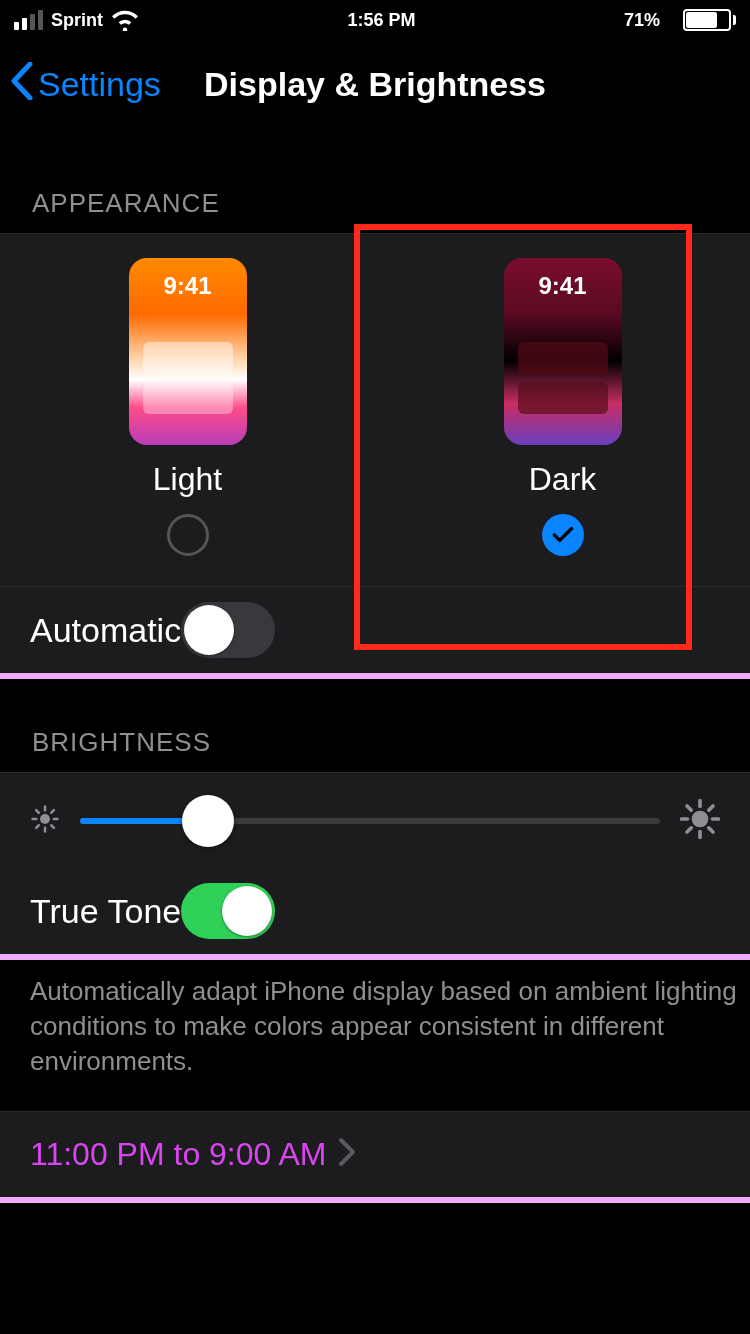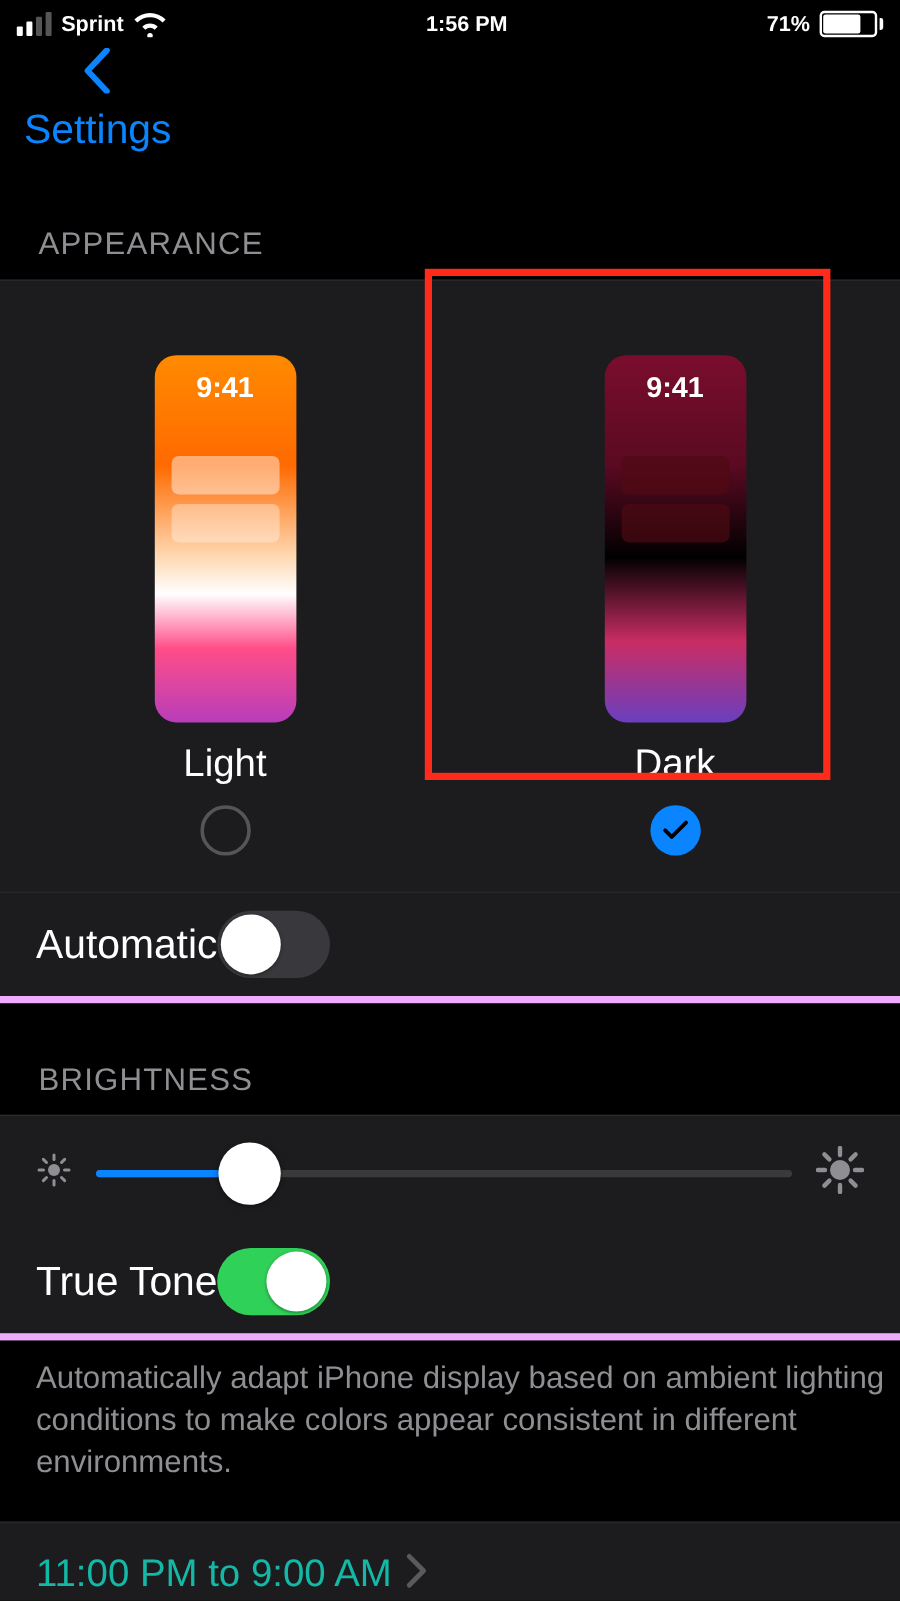--- a/index.html
+++ b/index.html
@@ -15,21 +15,21 @@
   .status-bar {
     height: 40px;
     display: flex;
     align-items: center;
     justify-content: space-between;
     padding: 0 14px;
     font-size: 18px;
     font-weight: 600;
   }
   .status-left { display: flex; align-items: center; gap: 8px; }
-  .status-right { display: flex; align-items: center; gap: 8px; }
+  .status-right { display: flex; align-items: center; gap: 23px; }
   .signal-bars { display: flex; align-items: flex-end; gap: 3px; }
   .signal-bars span { width: 5px; background:#fff; border-radius:1px; }
   .signal-bars span:nth-child(1){height:8px;}
   .signal-bars span:nth-child(2){height:12px;}
   .signal-bars span:nth-child(3){height:16px;background:#555;}
   .signal-bars span:nth-child(4){height:20px;background:#555;}
   .wifi-icon, .battery-icon { display:inline-flex; }
   .battery { display:flex; align-items:center; }
   .battery-body { width:48px; height:22px; border:2px solid #fff; border-radius:4px; position:relative; }
   .battery-fill { position:absolute; left:1px; top:1px; bottom:1px; width:71%; background:#fff; border-radius:2px;}
@@ -38,23 +38,22 @@
   .nav-bar {
     height: 88px;
     display:flex;
     align-items:center;
     position:relative;
   }
   .back-btn {
     display:flex; align-items:center;
     color:#0a84ff;
     font-size:34px;
-    padding-left:20px;
+    padding-left:10px;
     gap:4px;
-    flex-direction:column;
   }
   .back-chevron { font-size:42px; font-weight:400; line-height:1;}
   .nav-title {
     position:absolute;
     left:50%; transform:translateX(-50%);
     font-size:34px;
     font-weight:600;
   }
   
   .section-header {
@@ -84,25 +83,24 @@
   .highlight-box {
     position:absolute;
     border:6px solid #ff2a1a;
     pointer-events:none;
     top:-10px;
     left:354px;
     width:338px;
     height:426px;
   }
   .phone-preview {
-    width:118px; height:306px;
+    width:118px; height:187px;
     border-radius:18px;
     position:relative;
     overflow:hidden;
-    margin-top:38px;
   }
   .phone-light {
     background: linear-gradient(180deg,#ff8a00 0%,#ff6a00 30%,#ffd9b3 55%,#fff 65%,#ff4d88 80%,#b83dba 100%);
   }
   .phone-dark {
     background: linear-gradient(180deg,#7a0d2e 0%,#5a0a22 30%,#000 55%,#c92d63 78%,#6a3fbf 100%);
   }
   .phone-time {
     position:absolute; top:14px; left:0; right:0;
     text-align:center; font-size:24px; font-weight:600; color:#fff;
@@ -173,21 +171,21 @@
   }
   
   .footer-text {
     color:#8e8e93;
     font-size:26px;
     line-height:1.35;
     padding:14px 12px 32px 30px;
     background:transparent;
   }
   .row .detail {
-    color:#14b8a6; font-size:32px;
+    color:#d946ef; font-size:32px;
     display:flex; align-items:center; gap:12px;
   }
   .chevron-right { color:#5a5a5e; font-size:36px; }
 </style>
 </head>
 <body>
 
 <div class="status-bar">
   <div class="status-left">
     <span class="signal-bars">
@@ -217,20 +215,21 @@
 
 <div class="nav-bar">
   <div class="back-btn">
     <span class="back-chevron">
       <svg width="24" height="38" viewBox="0 0 24 38">
           <path d="M20 2L4 19l16 17" stroke="#0a84ff" stroke-width="5" fill="none" stroke-linecap="round" stroke-linejoin="round"></path>
         </svg>
     </span>
     <span>Settings</span>
   </div>
+  <div class="nav-title">Display &amp; Brightness</div>
 </div>
 
 <div class="section-header">APPEARANCE</div>
 
 <div class="appearance-panel">
   <div class="appearance-option">
     <div class="phone-preview phone-light">
       <div class="phone-time">9:41</div>
       <div class="notif notif1"></div>
       <div class="notif notif2"></div>

